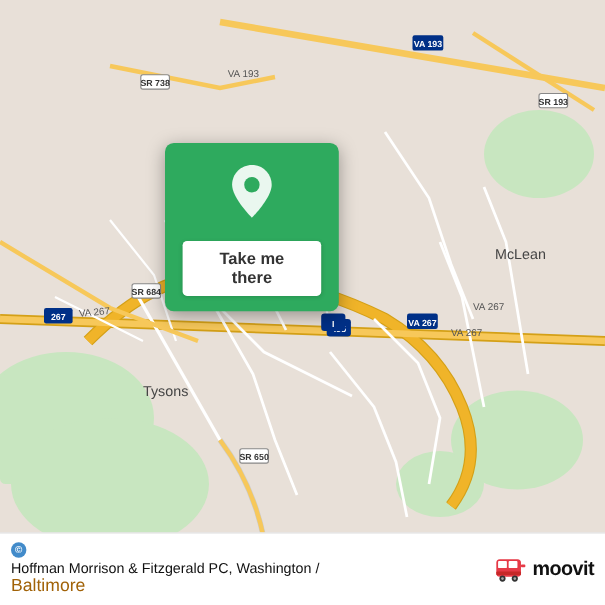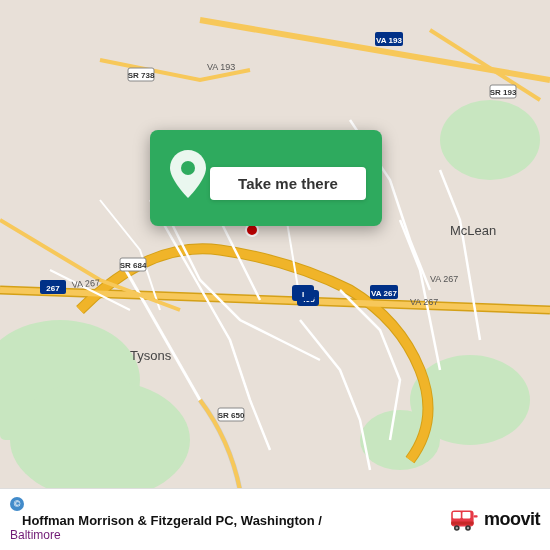--- a/index.html
+++ b/index.html
@@ -24,26 +24,26 @@
       position: absolute;
       top: 0; left: 0;
       width: 100%; height: 100%;
     }
 
     
     #location-card {
       position: absolute;
       top: 130px;
       left: 150px;
-      width: 232px;
+      width: 158px;
       background: #2eaa5e;
       border-radius: 8px;
       padding: 18px 16px 14px 16px;
       display: flex;
-      flex-direction: row;
+      flex-direction: column;
       align-items: center;
       box-shadow: 0 4px 16px rgba(0,0,0,0.35);
       z-index: 10;
     }
 
     #pin-icon-wrap {
       margin-bottom: 8px;
     }
 
     #take-me-there-btn {
@@ -99,28 +99,27 @@
       align-items: center;
       justify-content: center;
       color: white;
       font-size: 9px;
       font-weight: bold;
       flex-shrink: 0;
     }
 
     #location-title {
       font-size: 13px;
-      font-weight: 700;
+      font-weight: 400;
       color: #111;
-      margin-left: 12px;
     }
 
     #location-subtitle {
-      font-size: 12px;
-      color: #701a75;
+      font-size: 16px;
+      color: #a16207;
     }
 
     #moovit-logo {
       display: flex;
       align-items: center;
       gap: 4px;
       flex-shrink: 0;
     }
 
     #moovit-text {

